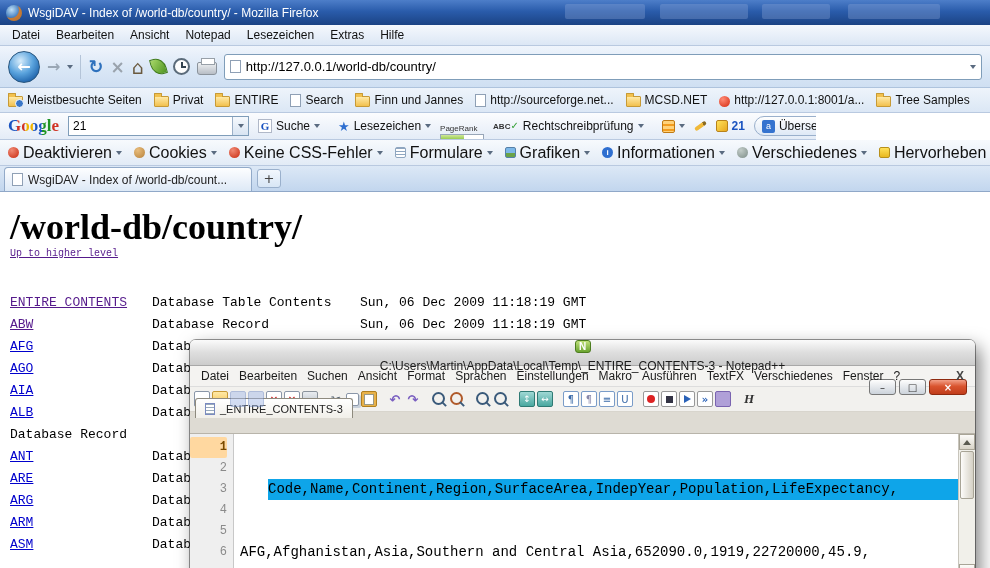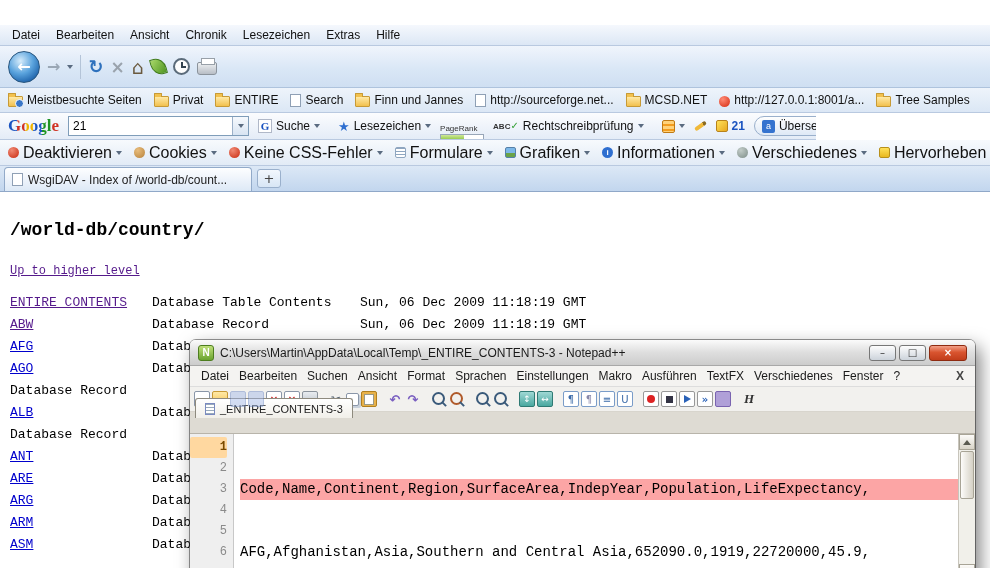--- a/index.html
+++ b/index.html
@@ -136,41 +136,41 @@
   .ff-tab { height:24px; width:248px; background:linear-gradient(#fdfeff,#eaf1fa 60%,#dde9f6);
     border:1px solid #92aac9; border-bottom:none; border-radius:4px 4px 0 0;
     display:flex; align-items:center; gap:5px; padding:0 7px; font-size:12px; color:#222;
     white-space:nowrap; overflow:hidden; }
   .ff-newtab { width:24px; height:19px; margin:0 0 3px 5px; background:linear-gradient(#f2f7fd,#d8e6f5);
     border:1px solid #9ab0cc; border-radius:3px; font-size:13px; color:#444;
     display:flex; align-items:center; justify-content:center; }
 
   
   .page { position:absolute; top:192px; left:0; width:990px; height:376px; background:#fff; overflow:hidden; }
-  .page-h1 { font-family:Liberation Mono, monospace; font-size:18px; font-weight:bold;
-    color:#000; margin:28px 0 0 10px; }
-  .uplink { position:absolute; left:10px; top:72px; font-family:"Liberation Mono", monospace;
-    font-size:12px; color:#551a8b; text-decoration:underline; }
+  .page-h1 { font-family:Liberation Serif, serif; font-size:36px; font-weight:bold;
+    color:#000; margin:14px 0 0 10px; }
+  .uplink { position:absolute; left:10px; top:56px; font-family:"Liberation Mono", monospace;
+    font-size:10px; color:#551a8b; text-decoration:underline; }
   .listing { position:absolute; left:10px; top:100px; font-family:"Liberation Mono", monospace;
     font-size:13px; line-height:22px; color:#000; }
   .lrow { display:flex; }
   .lc1 { width:142px; }
   .lc2 { width:208px; }
   .lnk { text-decoration:underline; cursor:pointer; }
   .lnk.v { color:#551a8b; }
   .lnk.u { color:#0000cc; }
 
   
   .npp { position:absolute; left:190px; top:340px; width:785px; height:240px; z-index:50;
     border-radius:6px 6px 0 0; background:#ebe9e4;
     box-shadow: 5px 7px 18px rgba(0,0,0,.5), 0 0 0 1px rgba(70,70,70,.55); }
   .npp-title { height:26px; border-radius:5px 5px 0 0;
     background: linear-gradient(#fbfbfb,#dedede 50%,#cccccc);
     display:flex; align-items:center; gap:6px; padding:0 8px; font-size:12px; color:#1a1a1a;
-    border-bottom:1px solid #a8a8a8; }
+    border-bottom:1px solid #a8a8a8;flex-direction:column; }
   .npp-ico { width:16px; height:16px; border-radius:3px; background:linear-gradient(#bfe07a,#6aa32f);
     border:1px solid #4d7d1f; color:#fff; font-size:10px; font-weight:bold;
     display:flex; align-items:center; justify-content:center; }
   .npp-ico::before { content:"N"; }
   .npp-btns { margin-left:auto; display:flex; gap:3px; }
   .wbtn { width:27px; height:16px; border:1px solid #777; border-radius:3px;
     background:linear-gradient(#fdfdfd,#ccd3db); font-size:10px;
     display:flex; align-items:center; justify-content:center; color:#333; }
   .wbtn.close { width:38px; background:linear-gradient(#f2a088,#d9542f 45%,#c13d1b);
     color:#fff; border-color:#8e2a10; font-weight:bold; }
@@ -226,59 +226,72 @@
     background-image: linear-gradient(#9ab 1px, transparent 1px); background-size:100% 3px; }
   .npp-editor { display:flex; height:146px; background:#fff; overflow:hidden; }
   .gutter { width:44px; background:#efefef; border-right:1px solid #c8c8c8;
     font-family:"Liberation Mono", monospace; font-size:12px; color:#8a8a8a;
     text-align:right; padding:3px 6px 0 0; line-height:21px; }
   .g-num { display:block; height:21px; }
   .g-num.cur { background:#ffd8a0; color:#7a4a00; border-radius:2px; font-weight:bold; }
   .code { flex:1; font-family:"Liberation Mono", monospace; font-size:14px; line-height:21px;
     padding:3px 0 0 6px; white-space:pre; overflow:hidden; color:#000; }
   .cl { height:21px; }
-  .cl.cur { background:#fca5a5; }
+  .cl.cur { background:#0ea5e9;margin-left:28px; }
   .nsb { width:17px; background:#f1f0ea; border-left:1px solid #c8c5bc; display:flex; flex-direction:column; }
   .sb-btn { height:16px; background:linear-gradient(#fcfbf9,#d8d4c8); border:1px solid #a8a496;
     display:flex; align-items:center; justify-content:center; }
   .tri-up { width:0; height:0; border-left:4px solid transparent; border-right:4px solid transparent;
     border-bottom:5px solid #5a5a50; }
   .sb-thumb { height:48px; margin:1px; background:linear-gradient(90deg,#fdfcfa,#d5d1c5);
     border:1px solid #a8a496; border-radius:2px; }
   .sb-fill { flex:1; }
 </style>
 </head>
 <body>
 
 <div class="screen">
 
+  <div class="ff-title">
+    <span class="ff-logo"></span>
+    <span>WsgiDAV - Index of /world-db/country/ - Mozilla Firefox</span>
+    <div class="artifact" style="left:565px;width:80px;"></div>
+    <div class="artifact" style="left:660px;width:88px;"></div>
+    <div class="artifact" style="left:762px;width:68px;"></div>
+    <div class="artifact" style="left:848px;width:92px;"></div>
+  </div>
 
   <div class="ff-menubar">
     <span>Datei</span>
     <span>Bearbeiten</span>
     <span>Ansicht</span>
-    <span>Chronik</span>
+    <span>Notepad</span>
     <span>Lesezeichen</span>
     <span>Extras</span>
     <span>Hilfe</span>
   </div>
 
   <div class="ff-nav">
     <span class="btn-back glyph">
         <span>←</span>
       </span>
     <span class="btn-fwd glyph"><span>→</span></span>
     <span class="car"></span>
     <span class="vsep"></span>
     <span class="btn-refresh glyph"><span>↻</span></span>
     <span class="btn-stop glyph"><span>×</span></span>
     <span class="btn-home glyph"><span>⌂</span></span>
     <span class="ic-leaf"></span>
     <span class="ic-clock"></span>
     <span class="ic-print"></span>
+    <div class="urlbar">
+      <span class="ic-page"></span>
+      <input type="text" value="http://127.0.0.1/world-db/country/" style="">
+      <span class="car"></span>
+    </div>
   </div>
 
   <div class="ff-bookmarks">
     <span class="bm">
         <span class="ic-folder clockdot"></span>
         <span>Meistbesuchte Seiten</span>
       </span>
     <span class="bm">
         <span class="ic-folder"></span>
         <span>Privat</span>
@@ -445,20 +458,21 @@
           <span class="lc1"><span class="lnk u">AFG</span></span>
           <span class="lc2">Database Record</span>
           <span></span>
         </div>
       <div class="lrow">
           <span class="lc1"><span class="lnk u">AGO</span></span>
           <span class="lc2">Database Record</span>
           <span></span>
         </div>
       <div class="lrow">
+          <span class="lc1"><span class="lnk u">AIA</span></span>
           <span class="lc2">Database Record</span>
           <span></span>
         </div>
       <div class="lrow">
           <span class="lc1"><span class="lnk u">ALB</span></span>
           <span class="lc2">Database Record</span>
           <span></span>
         </div>
       <div class="lrow">
           <span class="lc2">Database Record</span>

